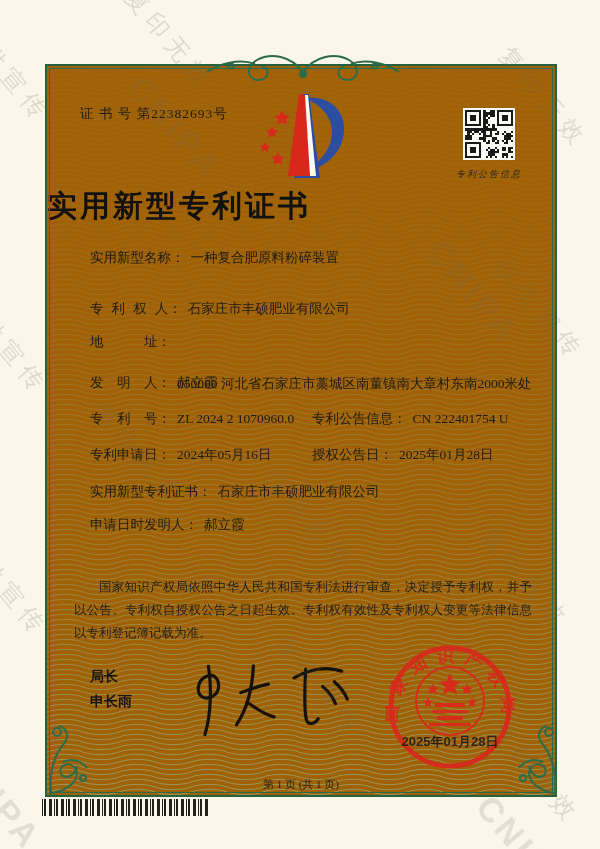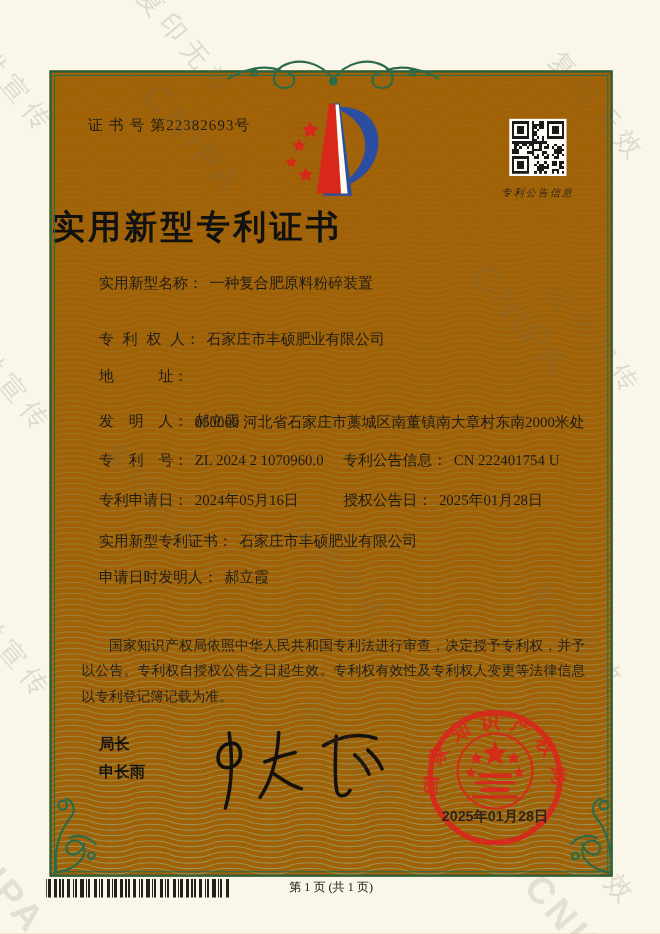--- a/index.html
+++ b/index.html
@@ -40,21 +40,21 @@
     font-size:12.5px;line-height:23px;text-align:justify;text-indent:2em;
     color:#23201b;
   }
   .signer{
     position:absolute;left:43px;top:598px;
     font-family:"Liberation Sans","DejaVu Sans",sans-serif;
     font-weight:bold;font-size:14px;line-height:25px;color:#171513;
   }
   .signature{position:absolute;left:130px;top:585px;pointer-events:none;}
   .seal{position:absolute;left:340px;top:577px;width:130px;height:136px;}
-  .footer{position:absolute;left:0;top:733px;width:100%;text-align:center;font-size:11px;color:#23211c;}
+  .footer{position:absolute;left:0;top:711px;width:100%;text-align:center;font-size:11px;color:#23211c;}
   .barcode{position:absolute;left:42px;top:799px;width:170px;height:17px;}
   .wm-layer{position:absolute;left:0;top:0;width:600px;height:849px;pointer-events:none;z-index:6;}
   .wm{
     position:absolute;transform-origin:0 0;transform:rotate(50deg);
     font-size:24px;letter-spacing:7px;color:rgba(110,104,86,0.20);
     font-family:"Liberation Sans","DejaVu Sans",sans-serif;white-space:nowrap;
   }
   .wm.latin{font-size:34px;font-weight:bold;letter-spacing:4px;color:rgba(110,104,86,0.16);}
   .ornament-top{position:absolute;left:148px;top:-24px;pointer-events:none;}
   .flourish{position:absolute;pointer-events:none;}

